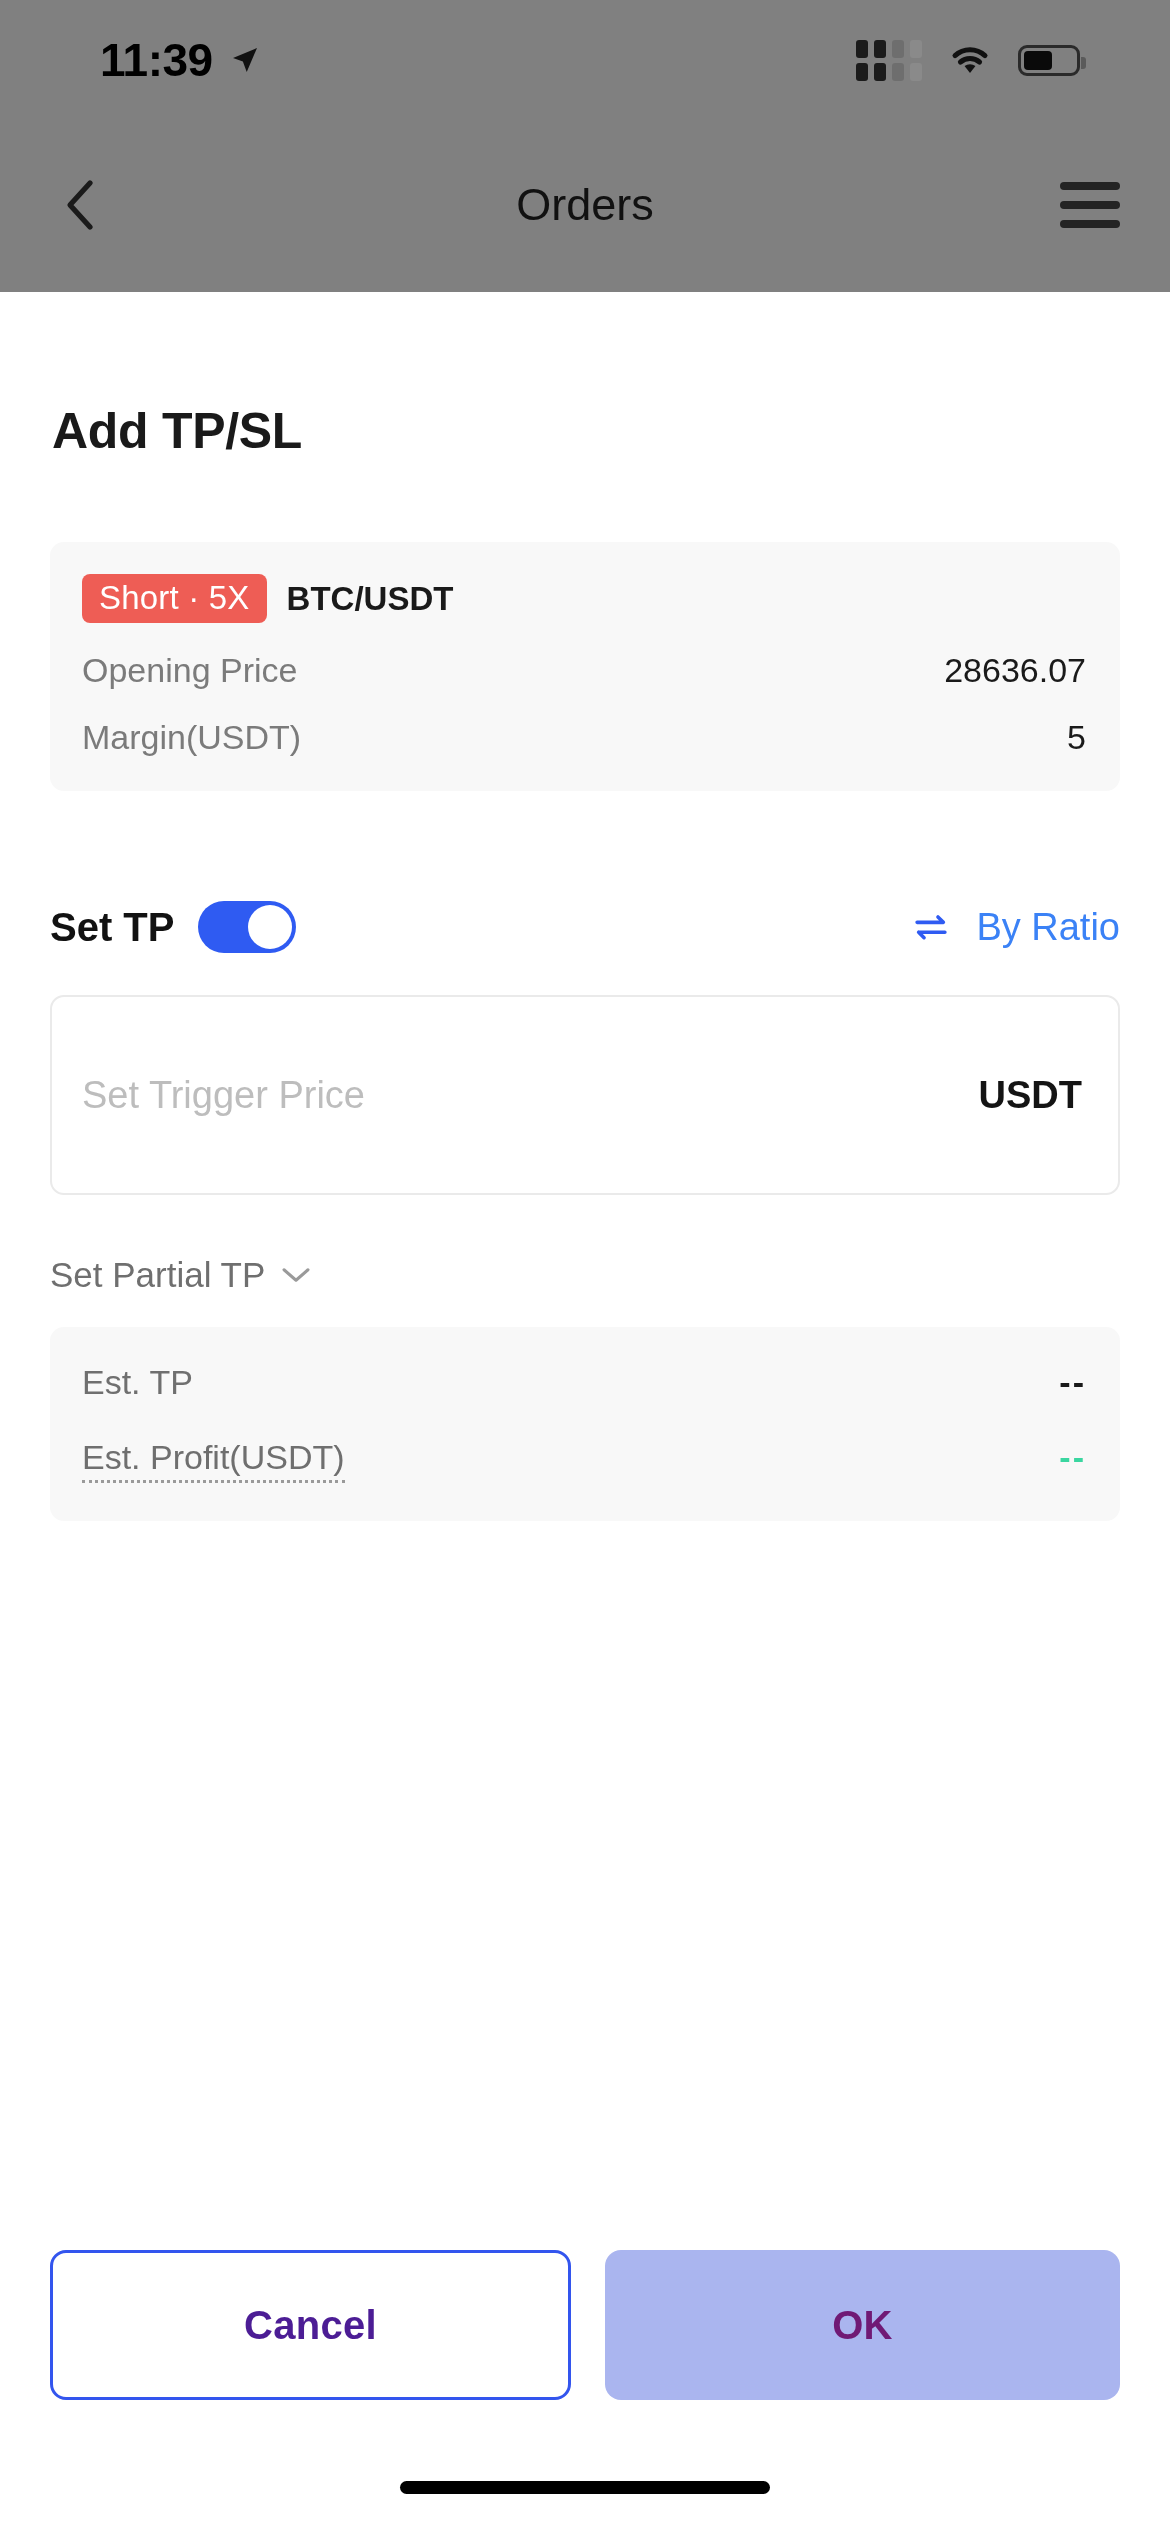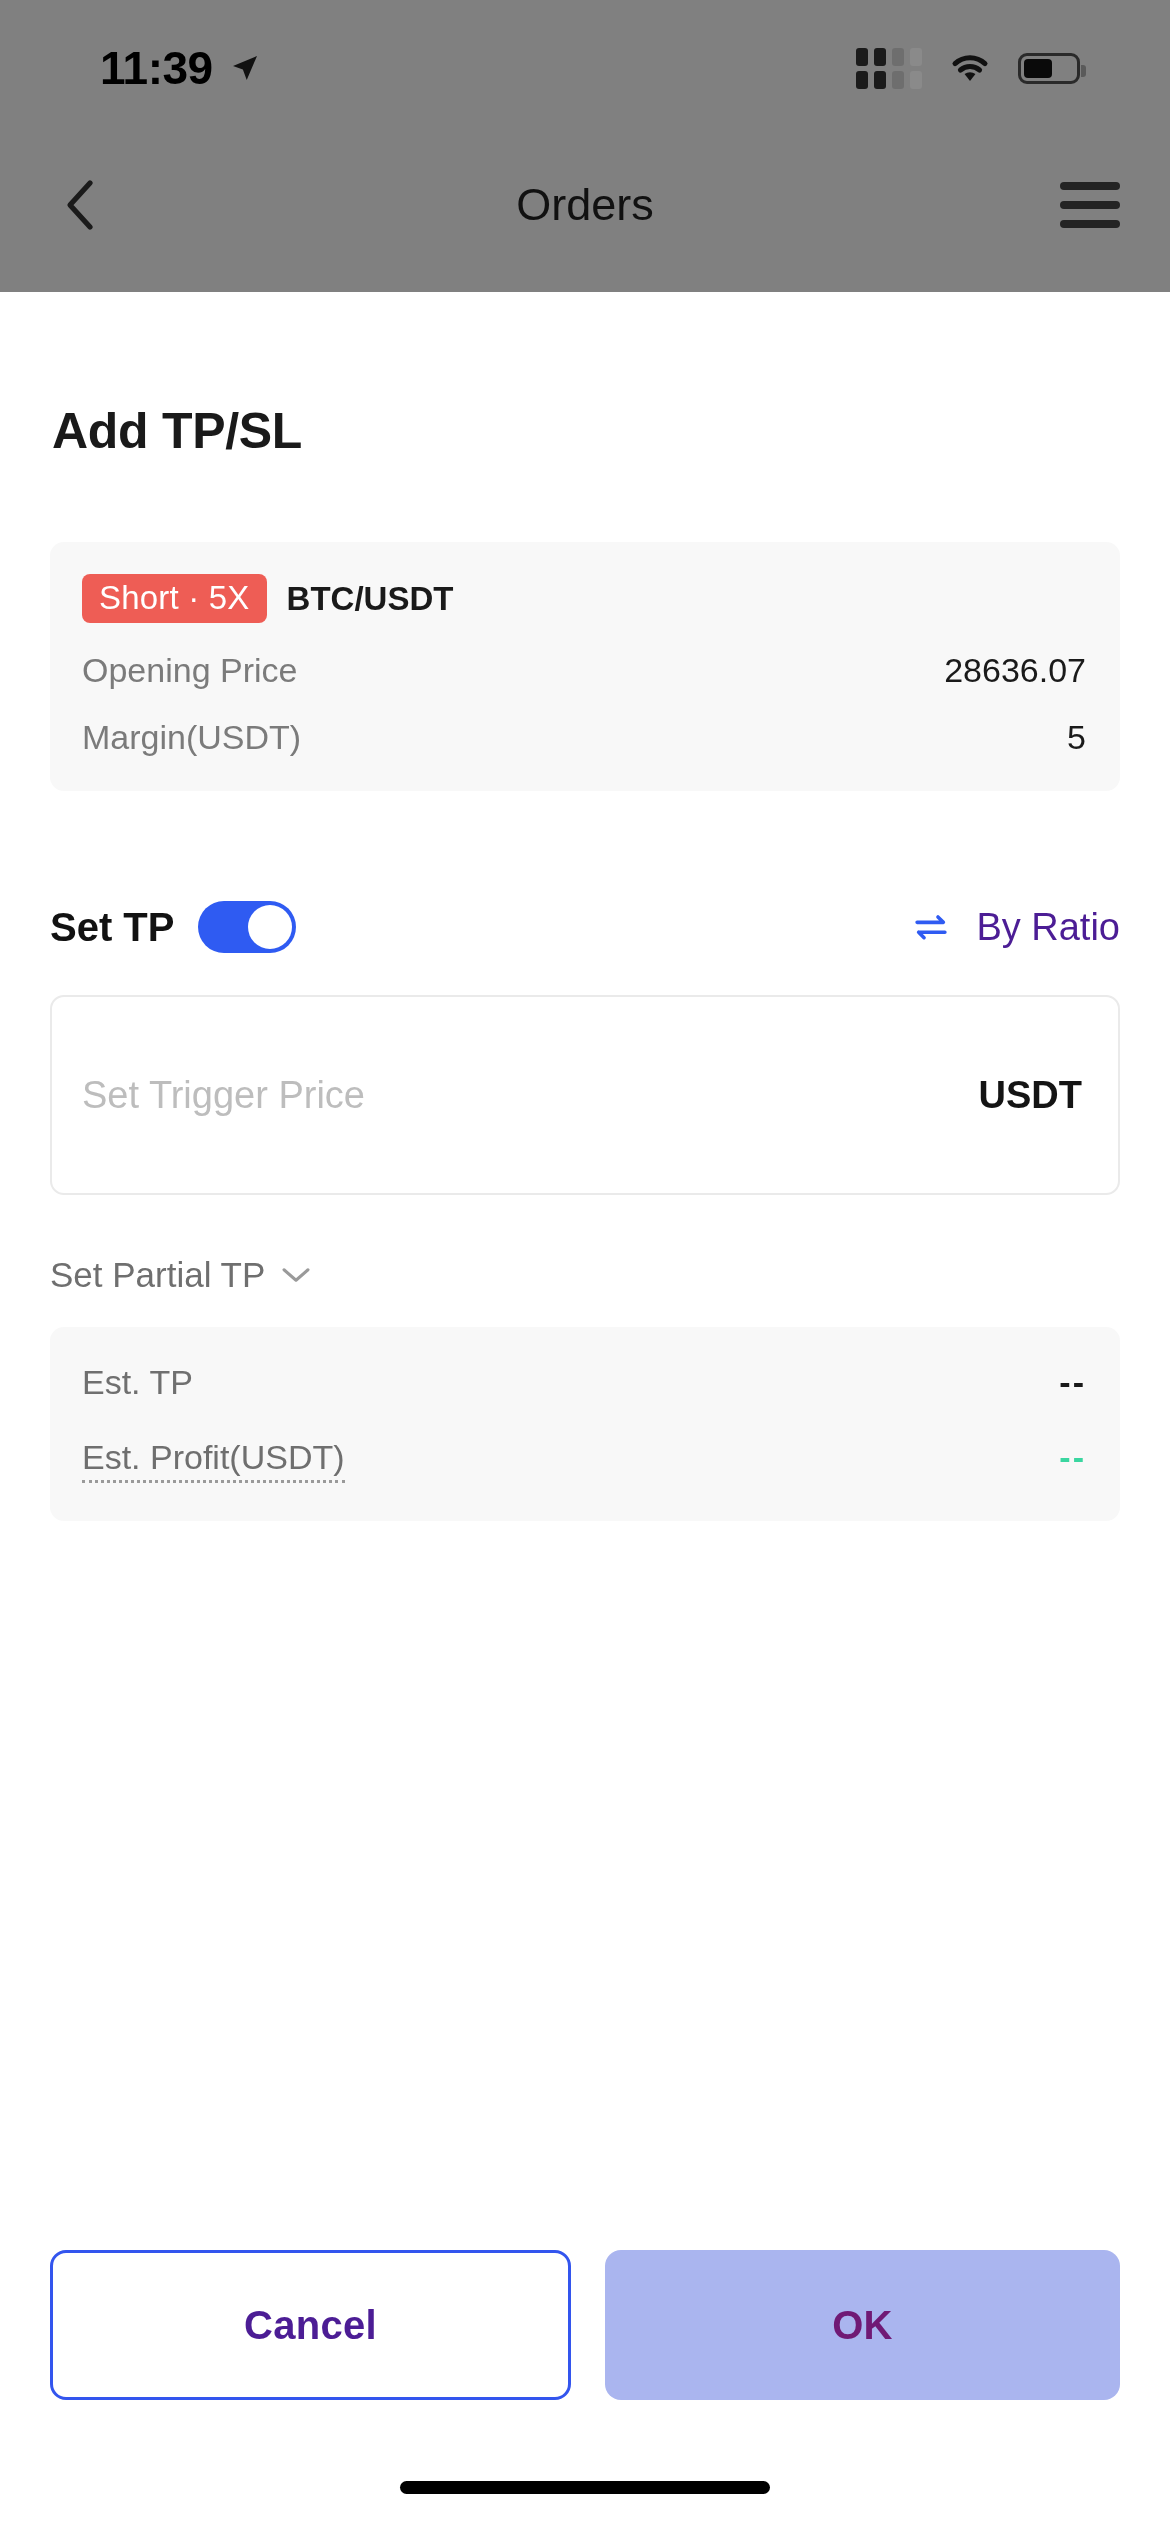--- a/index.html
+++ b/index.html
@@ -16,21 +16,21 @@
     position:absolute; left:0; top:0; width:1170px; height:2532px;
     background:#ffffff;
   }
   .dim-layer {
     position:absolute; left:0; top:0; width:1170px; height:292px;
     background:#808080;
   }
 
   
   .status-bar {
-    position:absolute; left:0; top:8px; width:1170px; height:120px;
+    position:absolute; left:0; top:0; width:1170px; height:120px;
     display:flex; align-items:center; justify-content:space-between;
     padding:0 90px 0 100px;
   }
   .status-left { display:flex; align-items:center; gap:16px; }
   .status-time {
     font-size:46px; font-weight:600; color:#000; letter-spacing:-0.5px;
     line-height:1;
   }
   .loc-arrow { width:32px; height:32px; display:block; }
   .status-right { display:flex; align-items:center; gap:26px; }
@@ -117,21 +117,21 @@
   .switch.off { background:#8c8c8c; }
   .knob {
     position:absolute; top:4px; width:44px; height:44px;
     border-radius:50%; background:#fff;
   }
   .switch.on  .knob { left:50px; }
   .switch.off .knob { left:4px; }
 
   .by-ratio {
     margin-left:auto; display:flex; align-items:center; gap:28px;
-    color:#4c1d95; font-size:38px; font-weight:500;
+    color:#3b82f6; font-size:38px; font-weight:500;
   }
   .swap-icon { width:34px; height:30px; }
 
   
   .input-wrap {
     margin:42px 50px 18px 50px; height:200px; border:2px solid #eaeaea;
     border-radius:14px; display:flex; align-items:center;
     padding:0 36px 0 30px;
   }
   .input-field {

